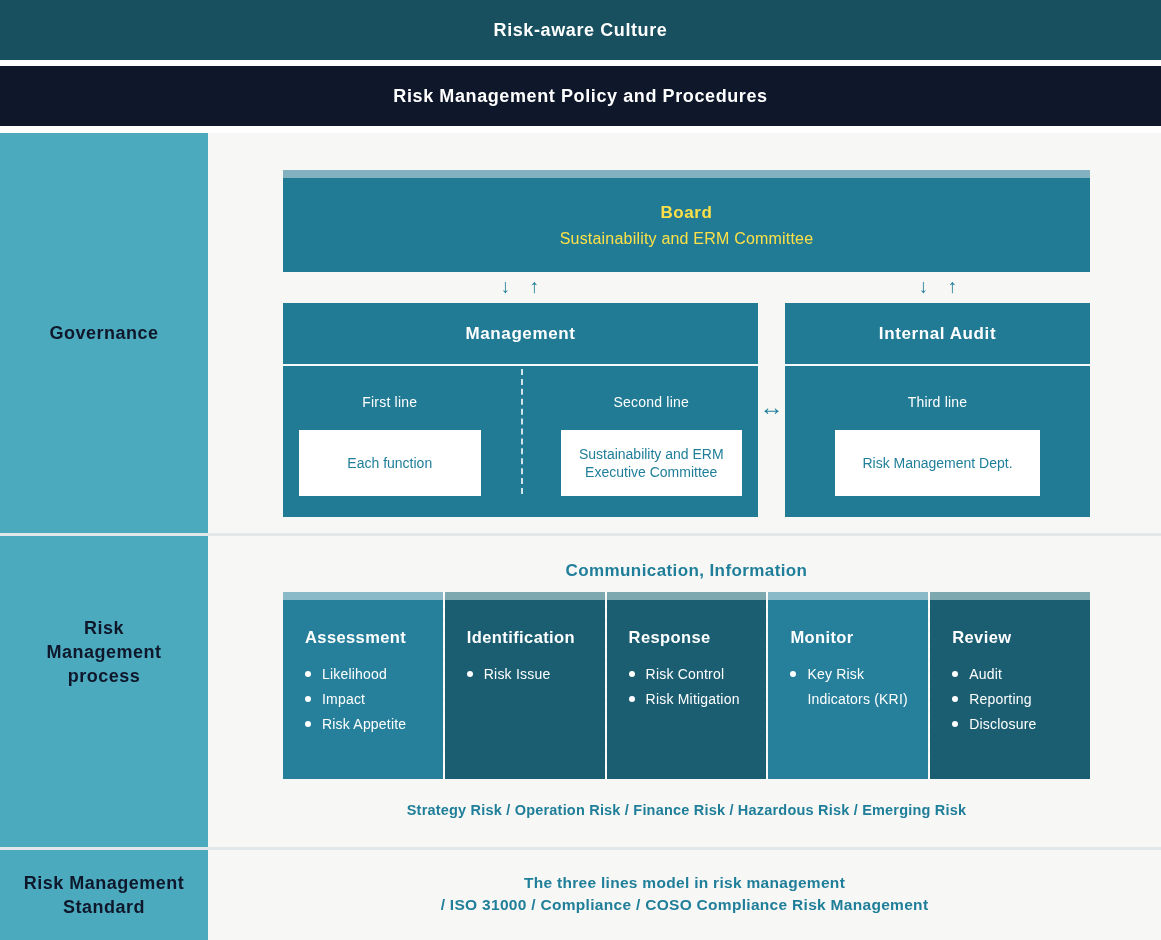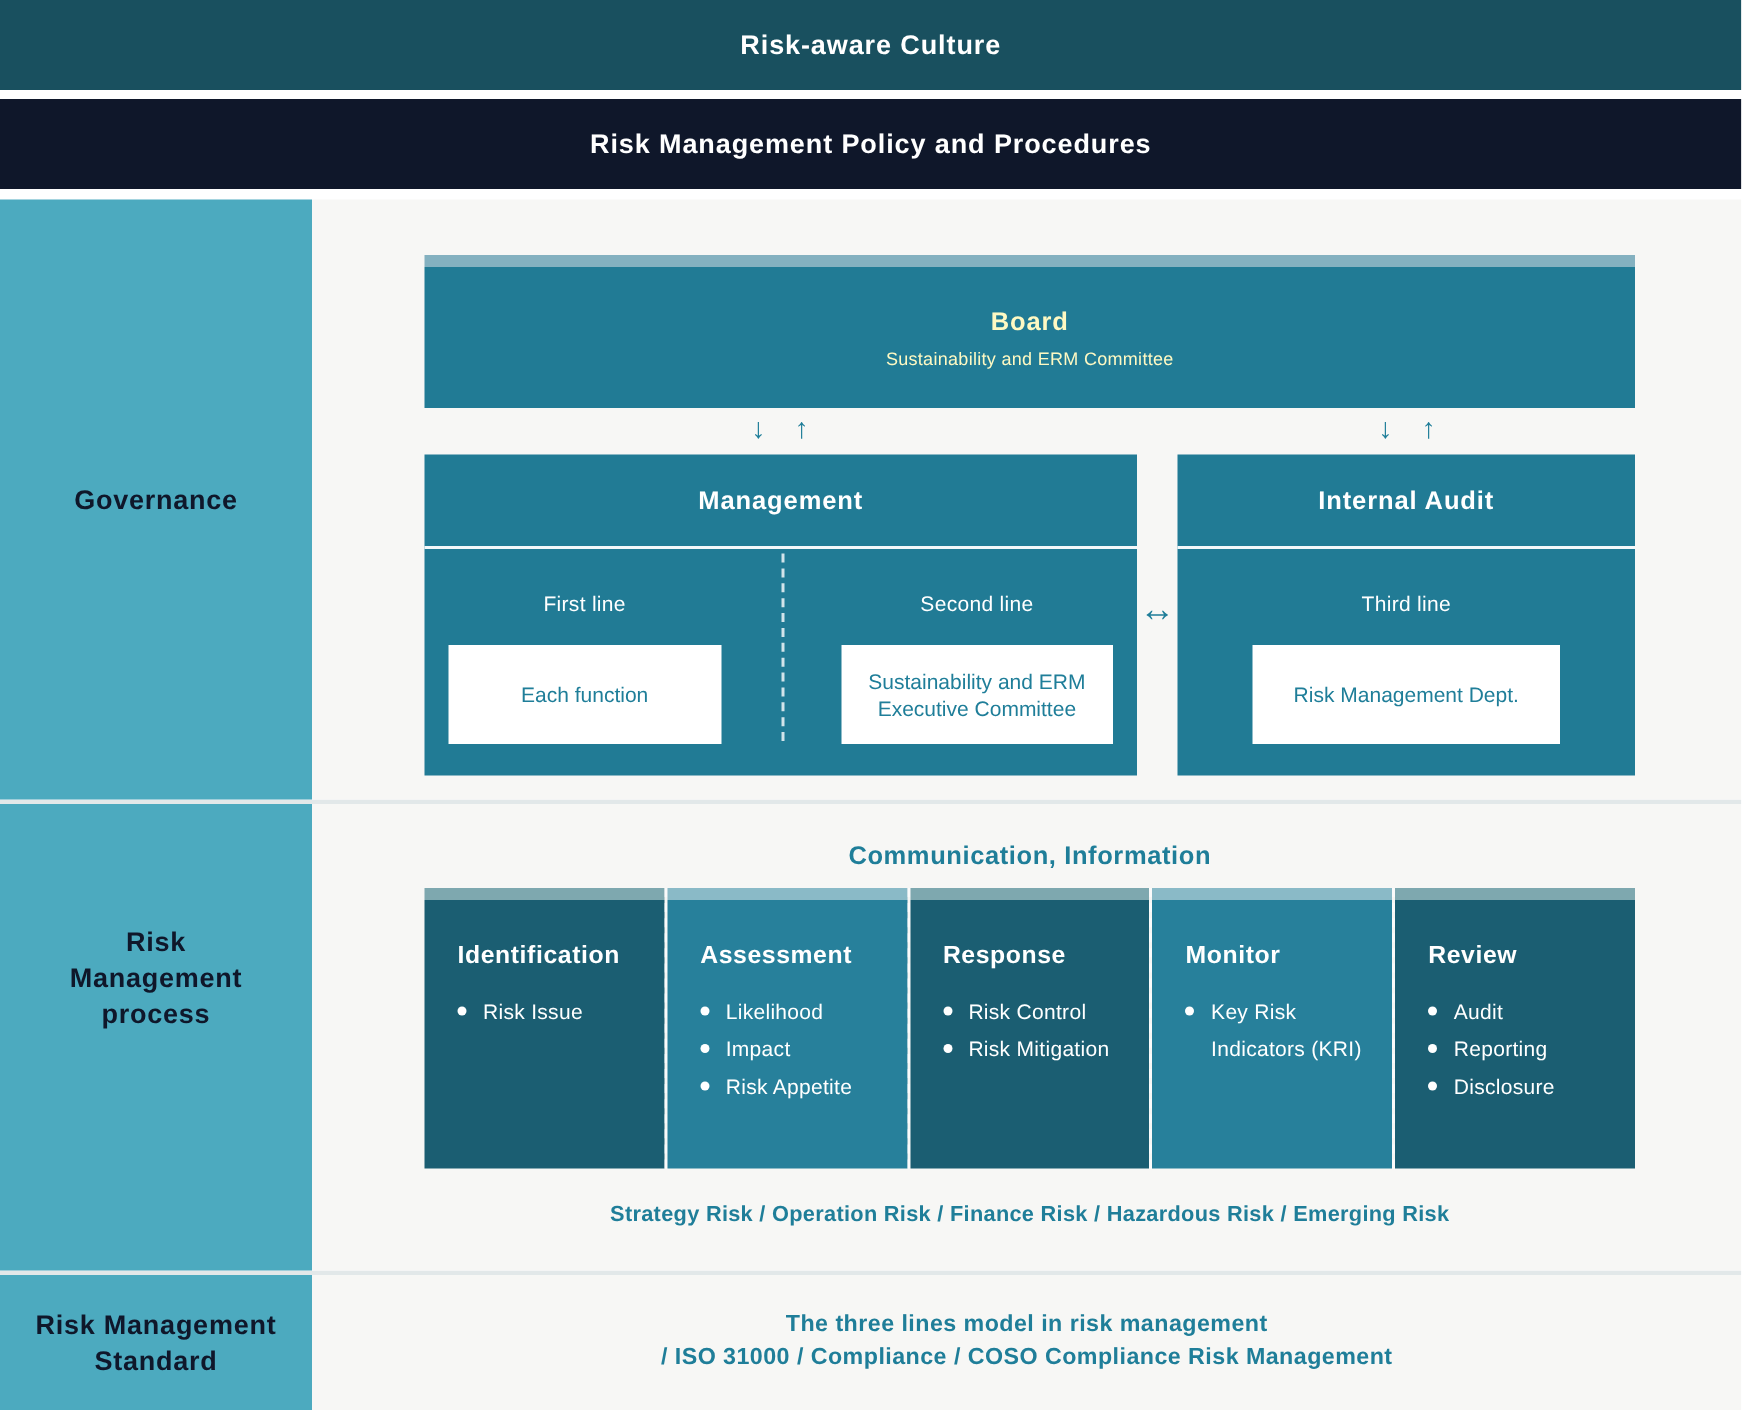--- a/index.html
+++ b/index.html
@@ -22,24 +22,24 @@
           display:flex; align-items:center; justify-content:center; }
   .side span { color:#0f172a; font-weight:700; font-size:18px; letter-spacing:.5px; text-align:center;
                line-height:24px; white-space:pre-line; }
   .row-process .side { padding-bottom:80px; box-sizing:border-box; }
 
   .main { position:absolute; left:208px; right:0; top:0; bottom:0; background:#f7f7f5; }
 
   
   .board { position:absolute; left:75px; top:37px; width:807px; }
   .strip { height:8px; background:#84b1c0; }
-  .board-body { height:94px; background:#217b95; color:#fef9c3; display:flex; flex-direction:column;
+  .board-body { height:94px; background:#217b95; color:#fde047; display:flex; flex-direction:column;
                 align-items:center; justify-content:center; gap:7px; }
   .board-title { font-size:17px; font-weight:700; letter-spacing:.6px; }
-  .board-sub { font-size:12px; letter-spacing:.2px; }
+  .board-sub { font-size:16px; letter-spacing:.2px; }
 
   .varrows { position:absolute; top:143px; width:100px; text-align:center; color:#1f7e99;
              font-size:19px; font-weight:700; }
   .varrows-left  { left:262px; }
   .varrows-right { left:680px; }
   .varrows .arr { display:inline-block; margin:0 7px; }
 
   .panel { position:absolute; top:170px; background:#217b95; color:#fff; }
   .panel-mgmt  { left:75px;  width:475px; height:214px; }
   .panel-audit { left:577px; width:305px; height:214px; }
@@ -154,38 +154,38 @@
       <span>Risk
 Management
 process</span>
     </div>
     <div class="main">
 
       <div class="comm-label">Communication, Information</div>
 
       <div class="cols">
 
-        <div class="col tone-dark">
-          <div class="col-strip"></div>
-          <div class="col-body">
-            <div class="col-title">Identification</div>
-            <ul class="col-items">
-              <li>Risk Issue</li>
-            </ul>
-          </div>
-        </div>
-
         <div class="col tone-light">
           <div class="col-strip"></div>
           <div class="col-body">
             <div class="col-title">Assessment</div>
             <ul class="col-items">
               <li>Likelihood</li>
               <li>Impact</li>
               <li>Risk Appetite</li>
+            </ul>
+          </div>
+        </div>
+
+        <div class="col tone-dark">
+          <div class="col-strip"></div>
+          <div class="col-body">
+            <div class="col-title">Identification</div>
+            <ul class="col-items">
+              <li>Risk Issue</li>
             </ul>
           </div>
         </div>
 
         <div class="col tone-dark">
           <div class="col-strip"></div>
           <div class="col-body">
             <div class="col-title">Response</div>
             <ul class="col-items">
               <li>Risk Control</li>

